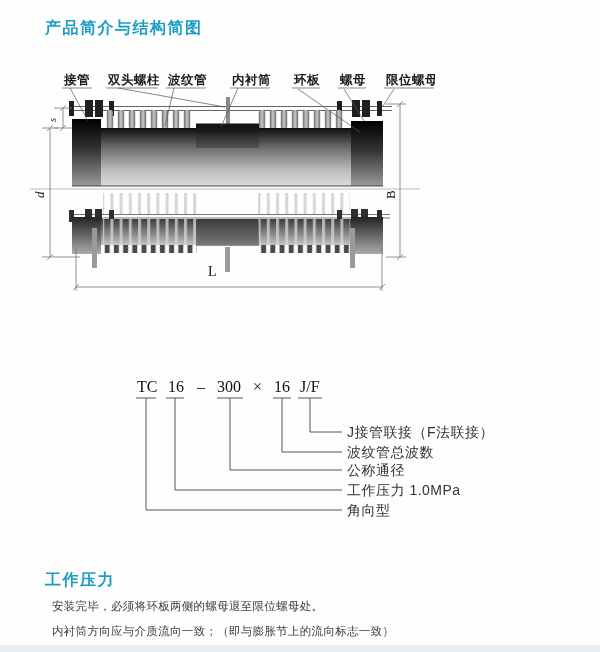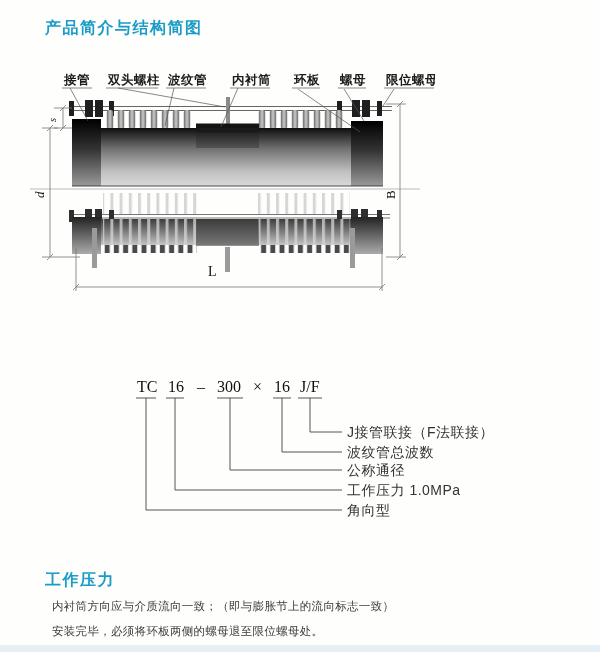--- a/index.html
+++ b/index.html
@@ -241,18 +241,18 @@
       <text class="legend-t" x="347" y="457">波纹管总波数</text>
       <text class="legend-t" x="347" y="475">公称通径</text>
       <text class="legend-t" x="347" y="495">工作压力 1.0MPa</text>
       <text class="legend-t" x="347" y="515">角向型</text>
     </g>
   </svg>
 
   <h2 class="sec-title" id="title-install">工作压力</h2>
 
   <div class="install-text">
+    <p>安装完毕，必须将环板两侧的螺母退至限位螺母处。</p>
     <p>内衬筒方向应与介质流向一致；（即与膨胀节上的流向标志一致）</p>
-    <p>安装完毕，必须将环板两侧的螺母退至限位螺母处。</p>
   </div>
 
   <div class="bottom-strip"></div>
 </div>
 
 </body></html>

